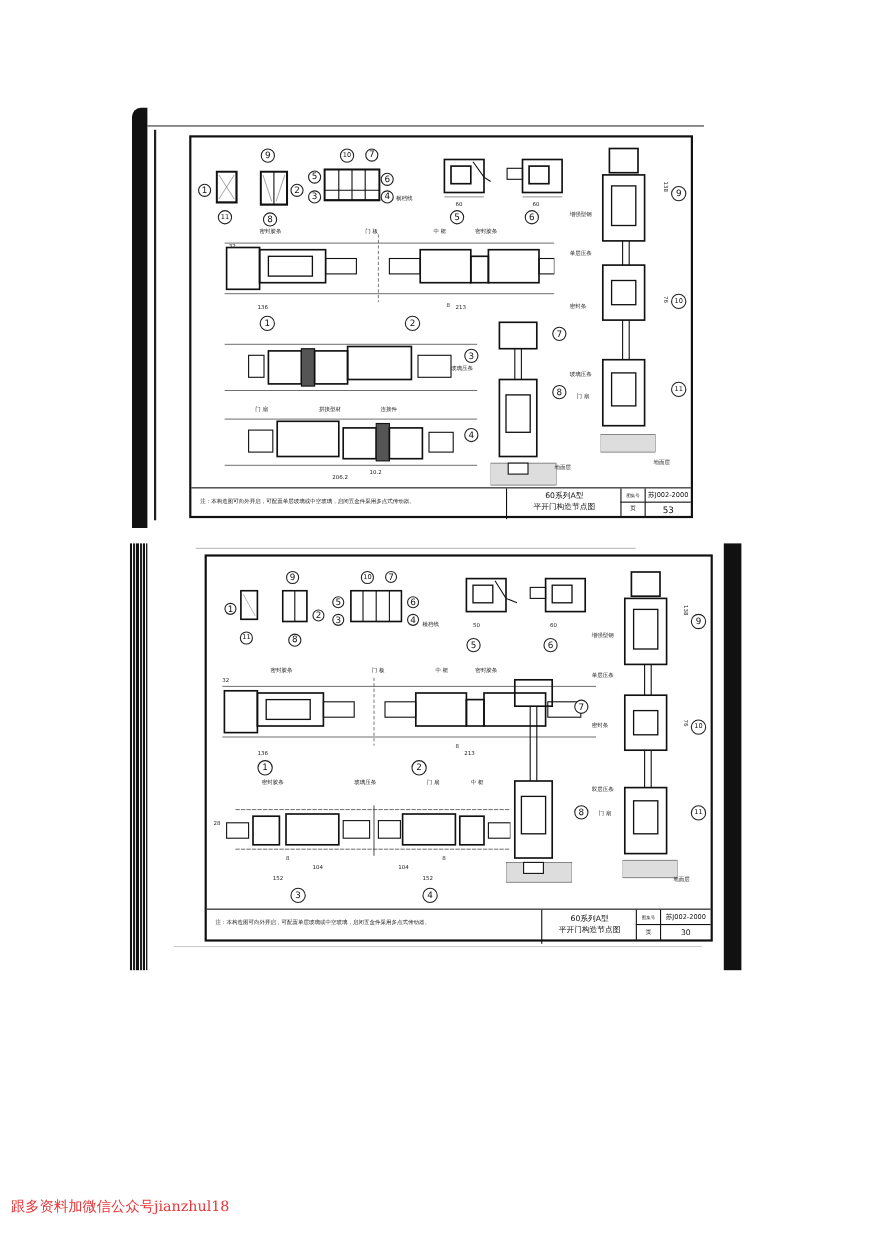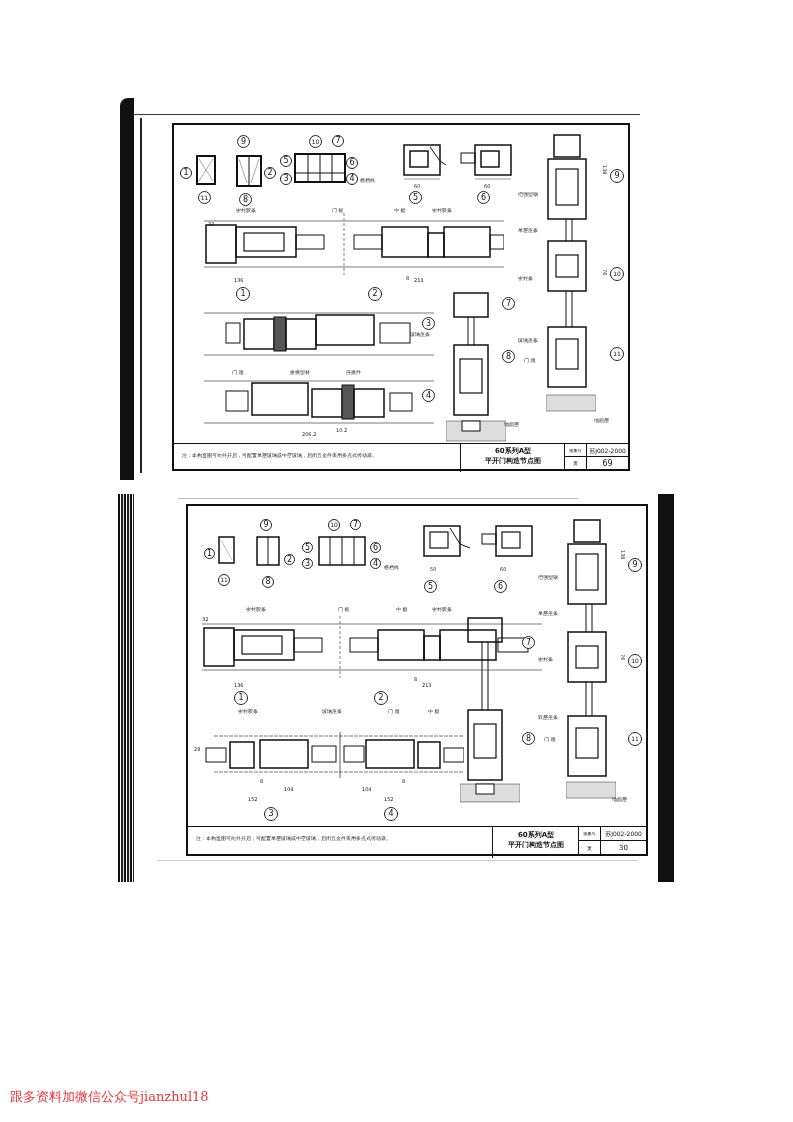--- a/index.html
+++ b/index.html
@@ -4,21 +4,21 @@
 <style>
   html,body{margin:0;padding:0;background:#fff;}
   body{width:793px;height:1122px;position:relative;overflow:hidden;font-family:"DejaVu Sans",sans-serif;}
   .scan{position:absolute;background:#fff;}
   .sheet{position:absolute;border:2px solid #111;box-sizing:border-box;background:#fff;}
   .lbl{position:absolute;font-size:5px;color:#222;white-space:nowrap;}
   .dim{position:absolute;font-size:5px;color:#222;white-space:nowrap;}
   .circ{position:absolute;border:1px solid #222;border-radius:50%;font-size:8px;color:#111;text-align:center;box-sizing:border-box;background:#fff;}
   .tb{position:absolute;border-top:1.5px solid #111;box-sizing:border-box;}
   .tb .note{position:absolute;left:8px;top:8px;font-size:5px;color:#222;}
-  .tb .title{position:absolute;text-align:center;font-size:7px;line-height:10px;color:#111;border-left:1px solid #111;font-weight:bold;}
+  .tb .title{position:absolute;text-align:center;font-size:7px;line-height:10px;color:#111;border-left:1px solid #111;}
   .tb .cell{position:absolute;font-size:6px;color:#111;text-align:center;border-left:1px solid #111;box-sizing:border-box;}
   .watermark{position:absolute;left:10px;top:1088px;color:#e8363a;font-family:"DejaVu Serif",serif;font-size:13px;}
   svg{position:absolute;}
 </style>
 </head>
 <body>
 
 <div class="scan" style="left:120px;top:98px;width:520px;height:382px;">
 
   <div style="position:absolute;left:0;top:0;width:14px;height:382px;background:#111;border-radius:8px 0 0 0;"></div>
@@ -173,21 +173,21 @@
 
     <div class="tb" style="left:0;top:318px;width:454px;height:26px;">
       <div class="note">注：本构造图可向外开启，可配置单层玻璃或中空玻璃，启闭五金件采用多点式传动器。</div>
       <div class="title" style="left:286px;top:0;width:104px;height:26px;padding-top:2px;">
         <div>60系列A型</div>
         <div>平开门构造节点图</div>
       </div>
       <div class="cell" style="left:390px;top:0;width:22px;height:13px;line-height:13px;border-bottom:1px solid #111;font-size:4px;">图集号</div>
       <div class="cell" style="left:412px;top:0;width:42px;height:13px;line-height:13px;border-bottom:1px solid #111;">苏J002-2000</div>
       <div class="cell" style="left:390px;top:13px;width:22px;height:13px;line-height:13px;font-size:5px;">页</div>
-      <div class="cell" style="left:412px;top:13px;width:42px;height:13px;line-height:13px;font-size:8px;">69</div>
+      <div class="cell" style="left:412px;top:13px;width:42px;height:13px;line-height:13px;font-size:8px;">53</div>
     </div>
   </div>
 </div>
 
 <div class="scan" style="left:118px;top:494px;width:556px;height:388px;">
   <div style="position:absolute;left:0;top:0;width:16px;height:388px;background:repeating-linear-gradient(90deg,#111 0 2px,#fff 2px 3px,#222 3px 5px,#ddd 5px 6px);"></div>
   <div style="position:absolute;right:0;top:0;width:16px;height:388px;background:#111;"></div>
   <div style="position:absolute;left:60px;top:4px;width:400px;height:1px;background:#bbb;"></div>
 
   <div class="sheet" style="left:68px;top:10px;width:462px;height:352px;">

